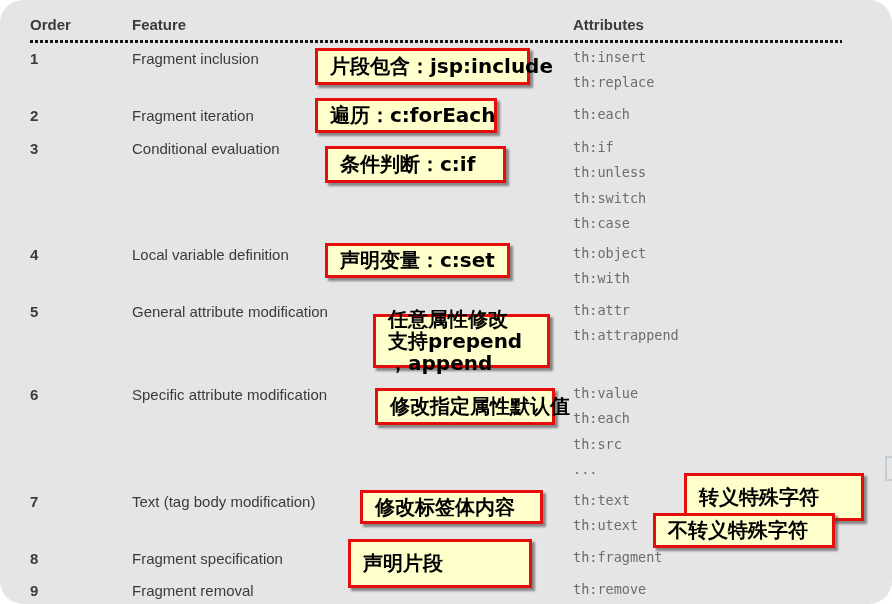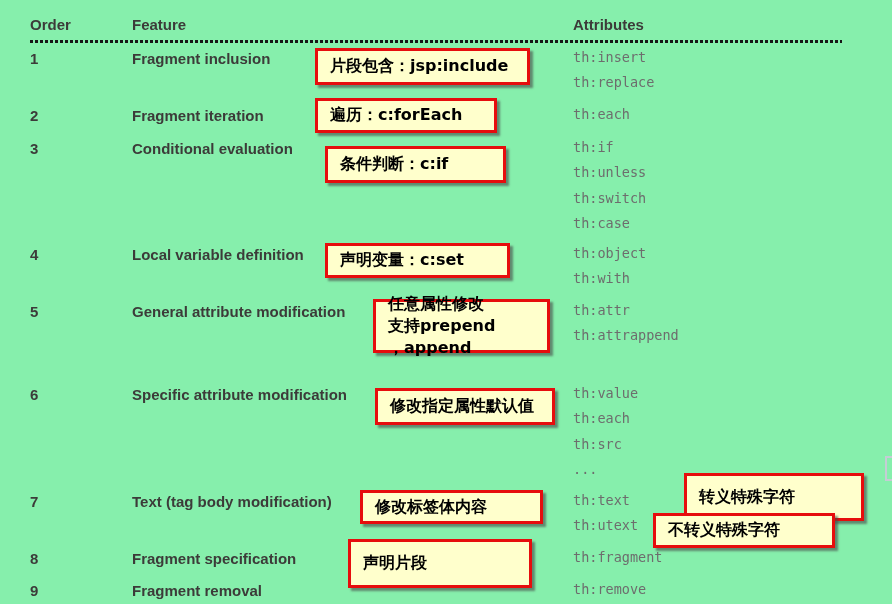--- a/index.html
+++ b/index.html
@@ -1,21 +1,22 @@
 <!DOCTYPE html>
 <html><head>
 <meta charset="utf-8">
 <style>
   html,body{margin:0;padding:0;background:#fff;}
   .page{
     position:relative;
     width:892px;height:604px;
-    background:#86efac;
+    background:#e5e5e5;
     font-family:"Liberation Sans",sans-serif;
     overflow:hidden;
+    border-radius:23px;
   }
   
   .hdr{
     position:absolute;top:17px;
     font-size:15px;font-weight:700;color:#3c3b39;
     line-height:16px;white-space:nowrap;
   }
   .hdr-order{left:30px;}
   .hdr-feature{left:132px;}
   .hdr-attrs{left:573px;}
@@ -24,34 +25,34 @@
     background-image:repeating-linear-gradient(to right,#161616 0 3px,transparent 3px 5px);
   }
   
   .trow{position:absolute;left:0;width:892px;}
   .c-order{
     position:absolute;left:30px;top:0;
     font-size:15px;font-weight:700;color:#3c3b39;line-height:16px;
   }
   .c-feature{
     position:absolute;left:132px;top:0;
-    font-size:15px;font-weight:700;color:#3c3b39;line-height:16px;white-space:nowrap;
+    font-size:15px;font-weight:400;color:#3c3b39;line-height:16px;white-space:nowrap;
   }
   .c-attrs{position:absolute;left:573px;top:-6px;}
   .attr{
     font-family:"DejaVu Sans Mono","Liberation Mono",monospace;
     font-size:13.5px;color:#6d6d6d;line-height:25.4px;white-space:nowrap;
   }
   
   .callout{
     position:absolute;box-sizing:border-box;
     background:#ffffcc;
     border:3px solid #e60d0d;
     box-shadow:3px 3px 2px rgba(70,70,70,.6);
-    color:#000;font-weight:700;font-size:16px;
+    color:#000;font-weight:700;font-size:20px;
     font-family:"DejaVu Sans","Liberation Sans",sans-serif;
     display:flex;align-items:center;
     padding:0 0 0 12px;white-space:nowrap;
   }
   .callout.multi{flex-direction:column;align-items:flex-start;justify-content:center;}
   .callout.multi .cl-line{line-height:22px;}
   
   .edge-bracket{
     position:absolute;left:885px;top:456px;width:6px;height:21px;
     border-left:2px solid #c4cdd4;border-top:2px solid #c4cdd4;border-bottom:2px solid #c4cdd4;
@@ -150,21 +151,21 @@
   </div>
 
   <div class="callout" style="left:315px;top:48px;width:215px;height:37px">片段包含：jsp:include</div>
 
   <div class="callout" style="left:315px;top:98px;width:182px;height:35px">遍历：c:forEach</div>
 
   <div class="callout" style="left:325px;top:146px;width:181px;height:37px">条件判断：c:if</div>
 
   <div class="callout" style="left:325px;top:243px;width:185px;height:35px">声明变量：c:set</div>
 
-  <div class="callout multi" style="left:373px;top:299px;width:177px;height:54px">
+  <div class="callout multi" style="left:373px;top:314px;width:177px;height:54px">
     <div class="cl-line">任意属性修改</div>
     <div class="cl-line">支持prepend</div>
     <div class="cl-line">，append</div>
   </div>
 
   <div class="callout" style="left:375px;top:388px;width:180px;height:37px">修改指定属性默认值</div>
 
   <div class="callout" style="left:360px;top:490px;width:183px;height:34px">修改标签体内容</div>
 
   <div class="callout" style="left:684px;top:473px;width:180px;height:48px">转义特殊字符</div>

